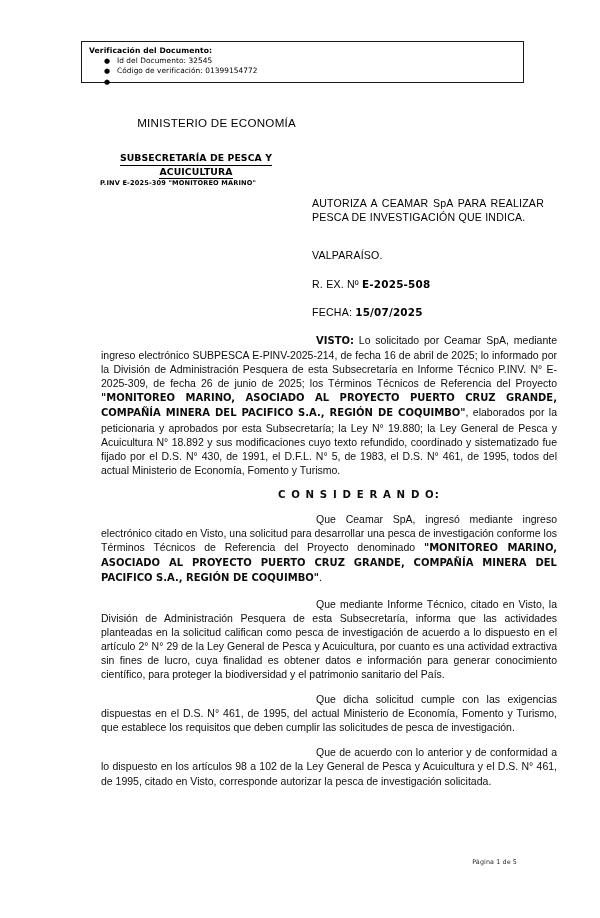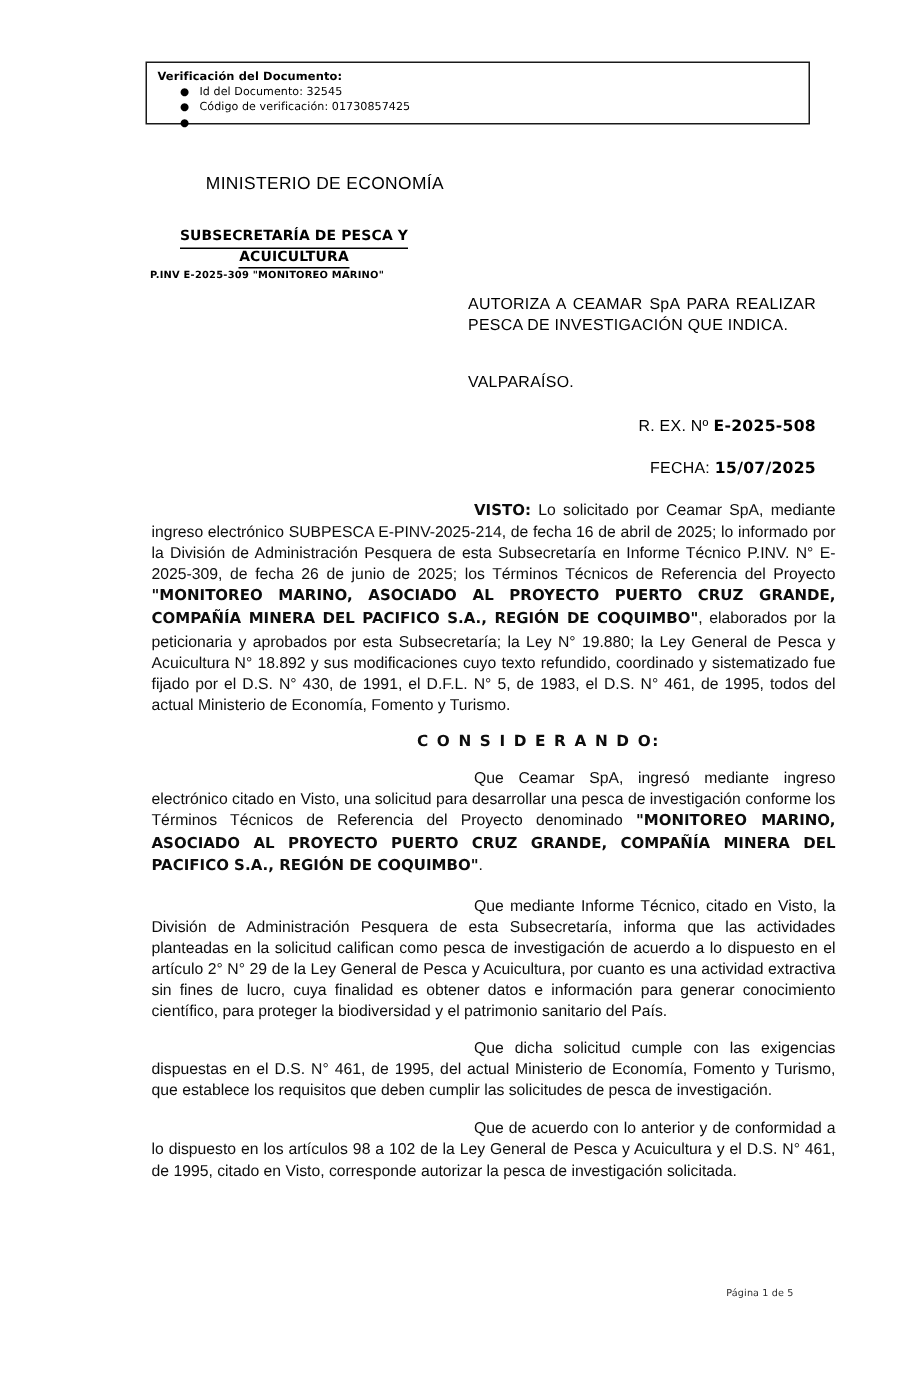--- a/index.html
+++ b/index.html
@@ -19,21 +19,21 @@
   .page {
     position: absolute;
     inset: 0;
     width: 600px;
     height: 918px;
   }
 
   
   .verif-box {
     position: absolute;
-    left: 97px;
+    left: 81px;
     top: 41px;
     width: 443px;
     box-sizing: border-box;
     border: 1px solid #1a1a1a;
     padding: 4px 5px 5px 7px;
     background: #fff;
   }
   .verif-title {
     font-family: "DejaVu Sans", sans-serif;
     font-weight: bold;
@@ -119,21 +119,20 @@
     text-align-last: left;
     letter-spacing: 0.2px;
   }
   .rt-city {
     margin-top: 24px;
     letter-spacing: 0.2px;
   }
   .rt-row {
     margin-top: 14px;
     letter-spacing: 0.2px;
-    text-align: right;
   }
   .rt-row b {
     font-family: "DejaVu Sans", sans-serif;
     font-weight: bold;
     font-size: 10.4px;
   }
 
   
   .body-text {
     position: absolute;
@@ -167,21 +166,21 @@
     font-family: "DejaVu Sans", sans-serif;
     font-weight: bold;
     font-size: 10.2px;
     letter-spacing: 1.1px;
     margin: 9px 0 10px 0 !important;
     padding-left: 60px;
   }
 
   .footer {
     position: absolute;
-    left: 12px;
+    left: 0;
     top: 858px;
     width: 572px;
     text-align: right;
     padding-right: 55px;
     box-sizing: border-box;
     font-family: "DejaVu Sans", sans-serif;
     font-size: 6.4px;
     color: #2b2b2b;
     letter-spacing: 0.1px;
   }
@@ -193,21 +192,21 @@
 
   <div class="verif-box">
     <div class="verif-title">Verificación del Documento:</div>
     <ul class="verif-list">
       <li>
         <span class="bullet">●</span>
         <span>Id del Documento: 32545</span>
       </li>
       <li>
         <span class="bullet">●</span>
-        <span>Código de verificación: 01730857425</span>
+        <span>Código de verificación: 01399154772</span>
       </li>
       <li>
         <span class="bullet">●</span>
       </li>
     </ul>
   </div>
 
   <div class="ministry">
     <div>MINISTERIO DE ECONOMÍA</div>
   </div>

